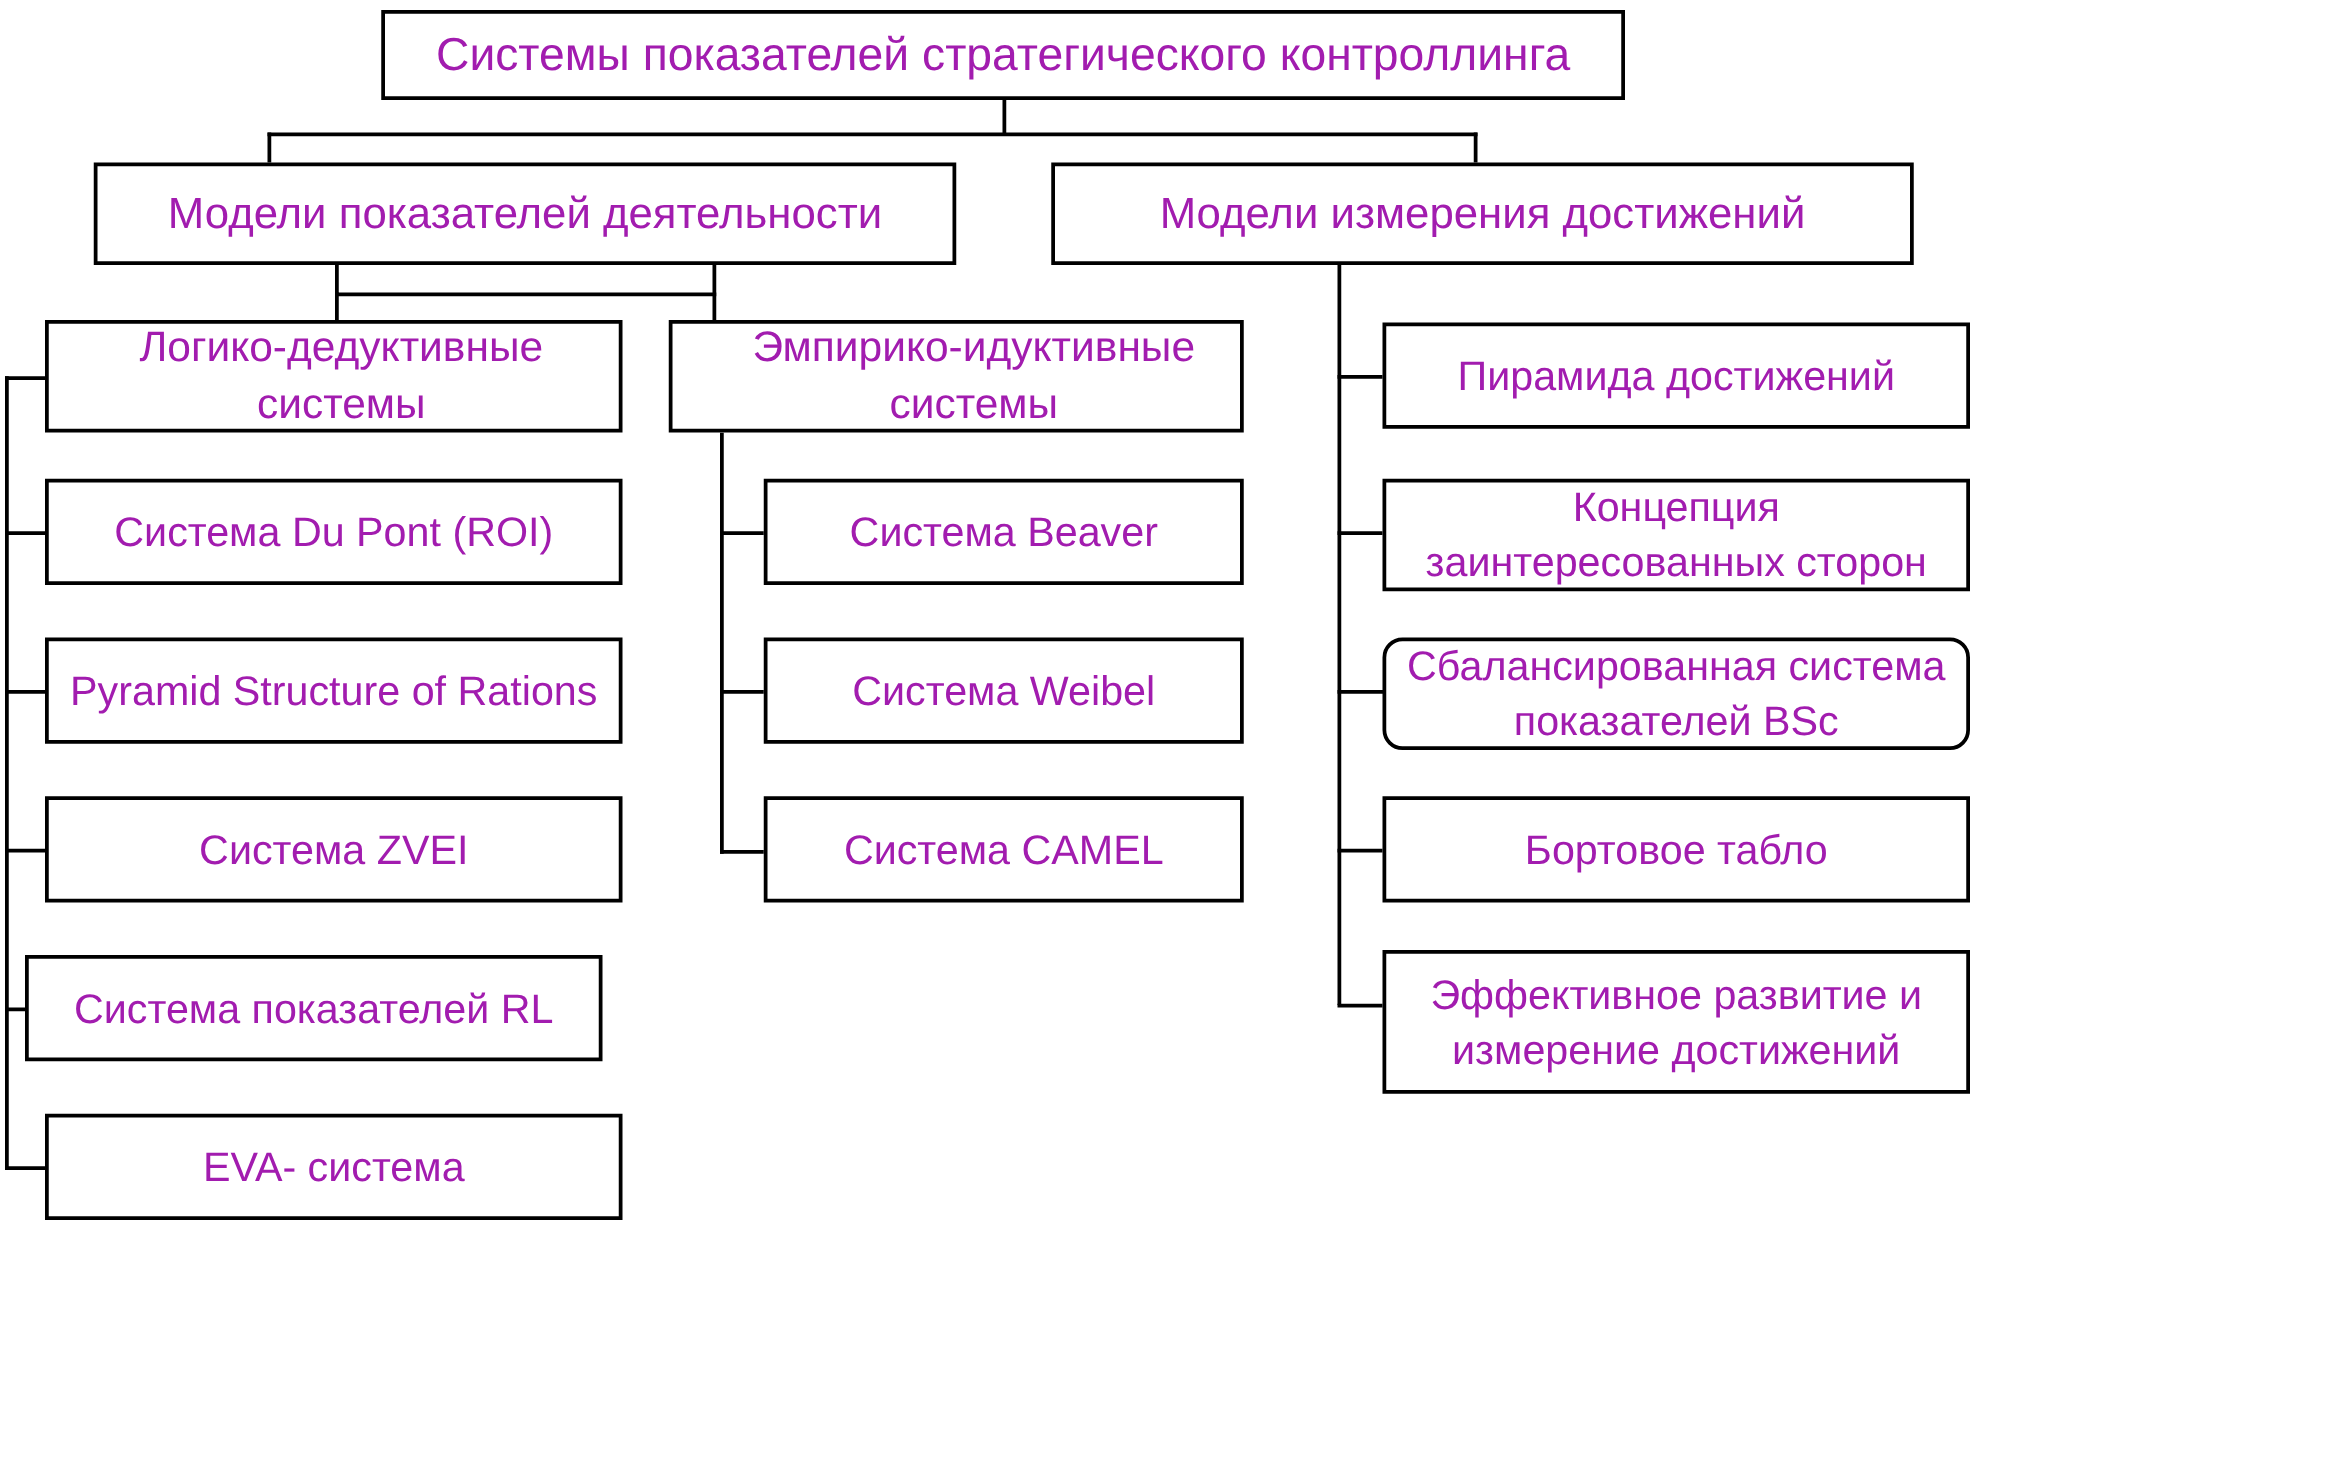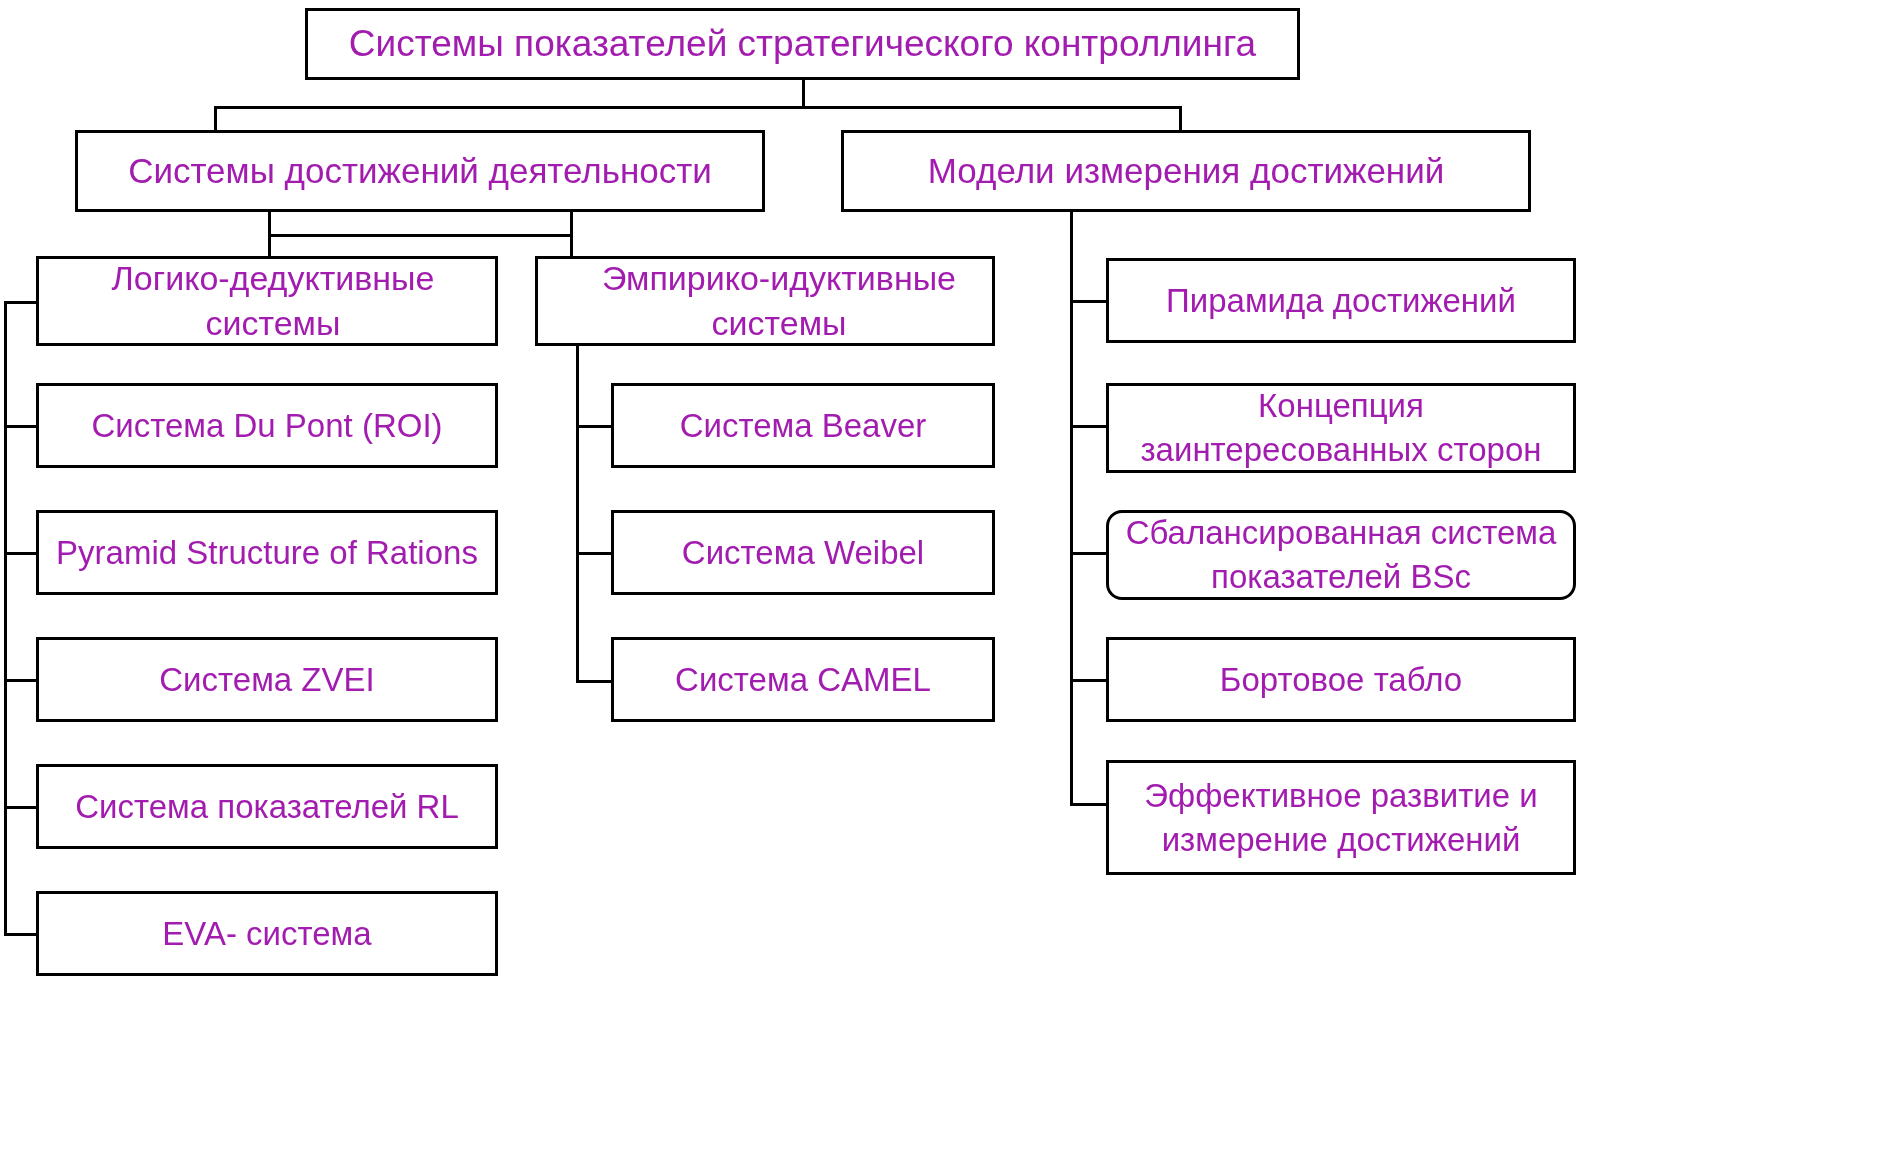--- a/index.html
+++ b/index.html
@@ -56,21 +56,21 @@
   </div>
 
   <div class="conn v" style="left:802px; top:80px; height:28px;"></div>
 
   <div class="conn h" style="left:214px; top:106px; width:968px;"></div>
 
   <div class="conn v" style="left:214px; top:106px; height:26px;"></div>
   <div class="conn v" style="left:1179px; top:106px; height:26px;"></div>
 
   <div class="node fs-lvl2" style="left:75px; top:130px; width:690px; height:82px;">
-    <span class="label">Системы достижений деятельности</span>
+    <span class="label">Модели показателей деятельности</span>
   </div>
 
   <div class="node fs-lvl2" style="left:841px; top:130px; width:690px; height:82px;">
     <span class="label">Модели измерения достижений</span>
   </div>
 
   <div class="conn v" style="left:268px; top:212px; height:24px;"></div>
   <div class="conn h" style="left:268px; top:234px; width:305px;"></div>
   <div class="conn v" style="left:570px; top:212px; height:46px;"></div>
   <div class="conn v" style="left:268px; top:234px; height:24px;"></div>
@@ -99,21 +99,21 @@
   </div>
 
   <div class="node fs-leaf" style="left:36px; top:510px; width:462px; height:85px;">
     <span class="label">Pyramid Structure of Rations</span>
   </div>
 
   <div class="node fs-leaf" style="left:36px; top:637px; width:462px; height:85px;">
     <span class="label">Система ZVEI</span>
   </div>
 
-  <div class="node fs-leaf" style="left:36px; top:764px; width:462px; height:85px;">
+  <div class="node fs-leaf" style="left:20px; top:764px; width:462px; height:85px;">
     <span class="label">Система показателей RL</span>
   </div>
 
   <div class="node fs-leaf" style="left:36px; top:891px; width:462px; height:85px;">
     <span class="label">EVA- система</span>
   </div>
 
   <div class="conn v" style="left:576px; top:346px; height:337px;"></div>
   <div class="conn h" style="left:576px; top:425px; width:37px;"></div>
   <div class="conn h" style="left:576px; top:552px; width:37px;"></div>

